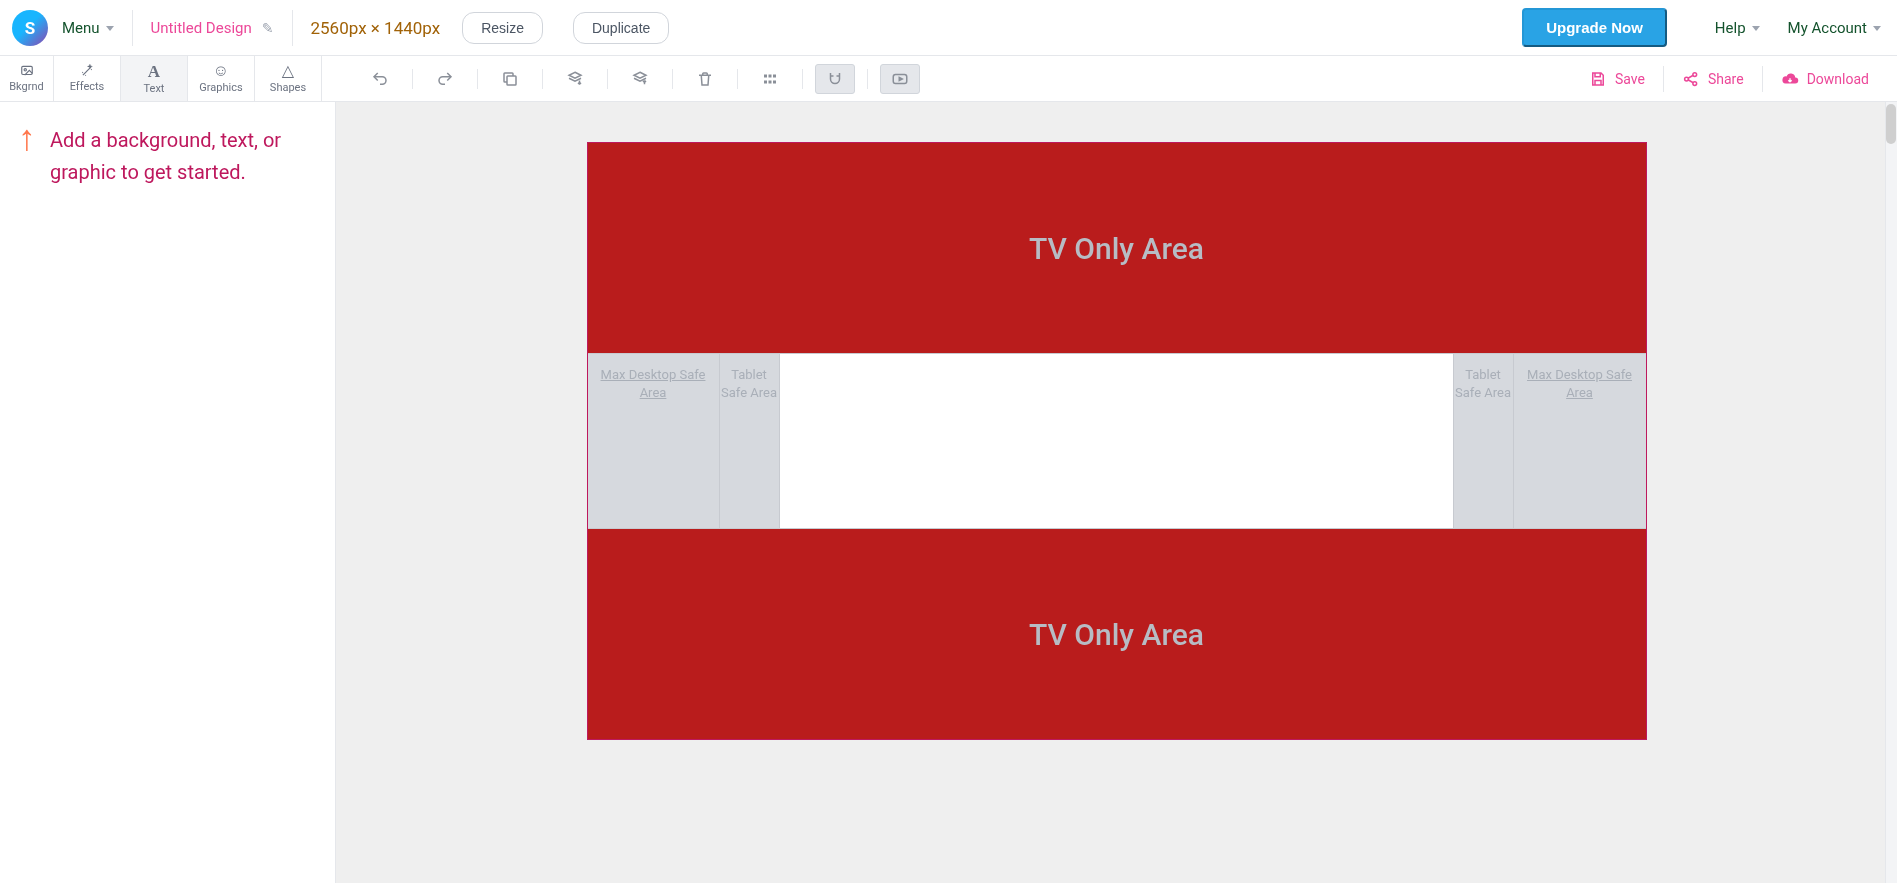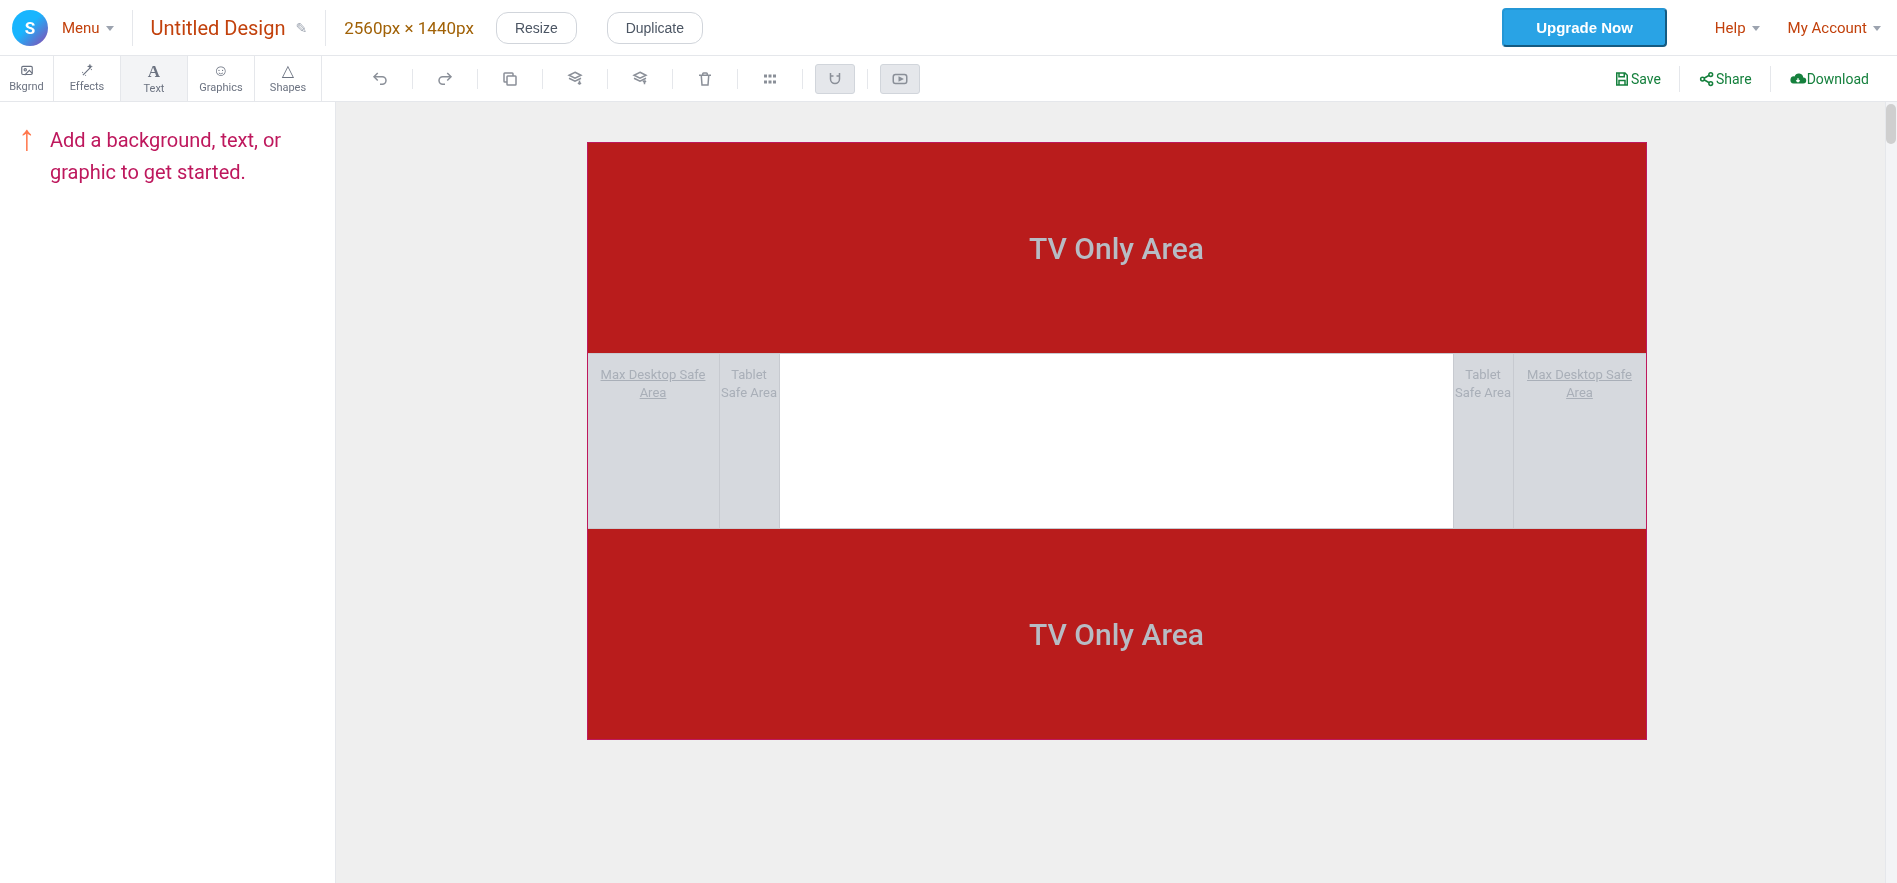--- a/index.html
+++ b/index.html
@@ -8,48 +8,48 @@
 
   
   .topbar { display: flex; align-items: center; height: 56px; border-bottom: 1px solid #e5e7eb; padding: 0 8px 0 6px; }
   .logo {
     width: 36px; height: 36px; border-radius: 50%;
     background: linear-gradient(135deg, #19b5fe 0%, #19b5fe 45%, #8e44ad 100%);
     display:flex; align-items:center; justify-content:center; color:#fff; font-weight:700; font-size:17px;
     margin: 0 14px 0 6px;
   }
   .vdiv { width: 1px; height: 36px; background: #e5e7eb; margin: 0 18px; }
-  .menu-link { display:flex; align-items:center; gap:6px; color:#c2410c; font-size:15px; cursor:pointer; }
+  .menu-link { display:flex; align-items:center; gap:6px; color:#14532d; font-size:15px; cursor:pointer; }
   .caret { width:0; height:0; border-left:4px solid transparent; border-right:4px solid transparent; border-top:5px solid #9ca3af; margin-top:2px; }
   .title-wrap { display:flex; align-items:center; gap:10px; }
-  .doc-title { color:#c2410c; font-size:20px; }
+  .doc-title { color:#ec4899; font-size:15px; }
   .pencil { color:#9ca3af; font-size:14px; }
   .dims { color:#a16207; font-size:17px; }
   .btn { border:1px solid #d1d5db; background:#fff; color:#4b5563; padding:7px 18px; border-radius:12px; font-size:14px; cursor:pointer; }
   .btn + .btn { margin-left: 12px; }
   .spacer { flex:1; }
-  .btn-primary { background:#29a3e5; border-color:#2497d6; color:#fff; font-weight:600; padding:9px 32px; border-radius:4px; font-size:15px; }
+  .btn-primary { background:#29a3e5; border-color:#2497d6; color:#fff; font-weight:600; padding:9px 22px; border-radius:4px; font-size:15px; }
   .top-right { display:flex; align-items:center; }
   .top-right .menu-link { margin-left: 28px; }
 
   
   .secondbar { display:flex; align-items:stretch; height: 46px; border-bottom: 1px solid #e5e7eb; }
   .tools { display:flex; align-items:stretch; width: 336px; }
   .tool { flex:0 0 auto; width:67px; border-right:1px solid #e5e7eb; display:flex; flex-direction:column; align-items:center; justify-content:center; gap:2px; color:#6b7280; font-size:11px; cursor:pointer; }
   .tool:first-child { width:54px;text-align:right; }
   .tool svg, .tool .glyph { color:#6b7280; }
   .tool.active { background:#f3f4f6; }
   .tool .glyph { font-size:16px; line-height:1; }
 
   .canvas-tools { display:flex; align-items:center; flex:1; padding-left: 24px; }
   .ct-btn { width:40px; height:30px; display:flex; align-items:center; justify-content:center; color:#8a8f98; cursor:pointer; border-radius:3px; }
   .ct-sep { width:1px; height:20px; background:#e5e7eb; margin: 0 12px; }
   .ct-btn.active { background:#e5e7eb; border:1px solid #d1d5db; }
   .right-actions { display:flex; align-items:center; margin-left:auto; padding-right: 10px; }
-  .ract { display:flex; align-items:center; color:#15803d; font-size:14px; cursor:pointer; padding: 0 18px; }
+  .ract { display:flex; align-items:center; gap:8px; color:#ec4899; font-size:14px; cursor:pointer; padding: 0 18px; }
   .ract-sep { width:1px; height:26px; background:#e5e7eb; }
 
   
   .main { flex:1; display:flex; min-height:0; position:relative; }
   .sidepanel { width: 336px; border-right:1px solid #e5e7eb; padding: 22px 18px; background:#fff; }
   .hint { display:flex; gap:14px; align-items:flex-start; }
   .arrow-up { color:#ff774d; font-size:36px; line-height:1; margin-top:-4px; }
   .hint-text { color:#be185d; font-size:20px; line-height:1.6; }
 
   .canvas-wrap { flex:1; background:#efefef; overflow:auto; position:relative; }

